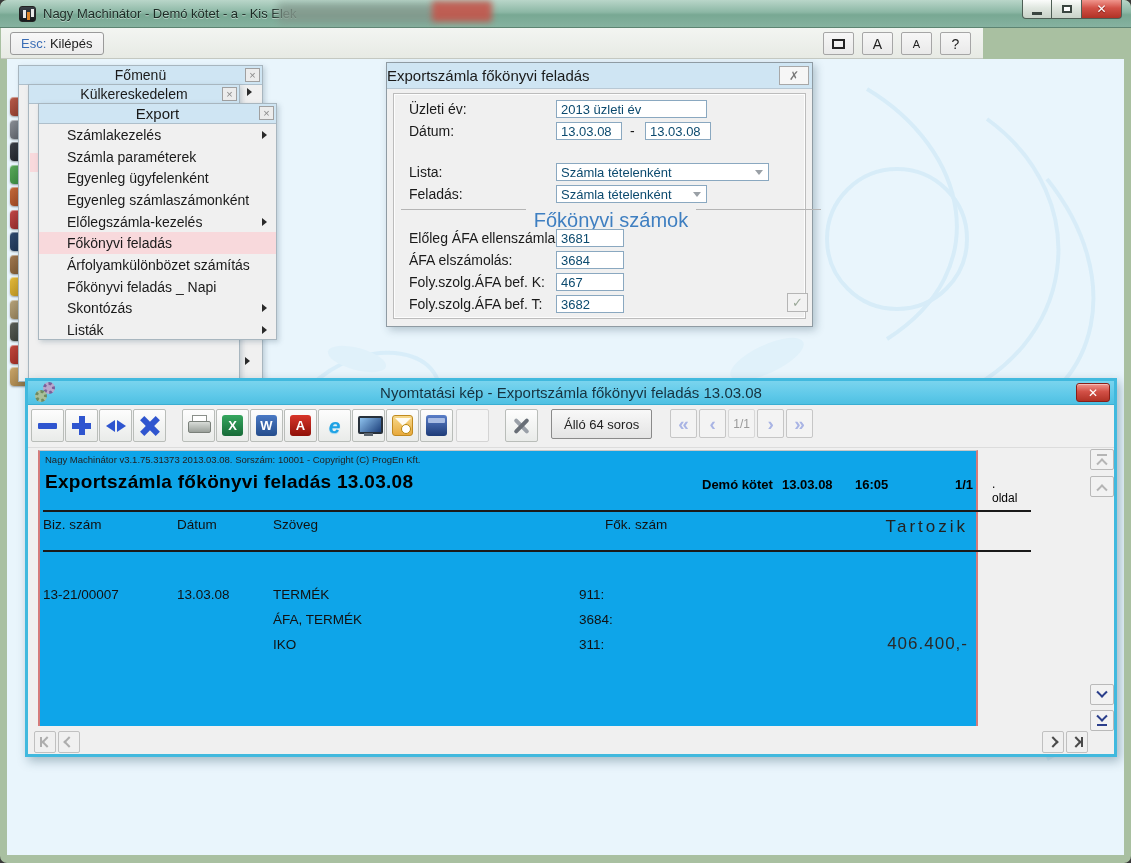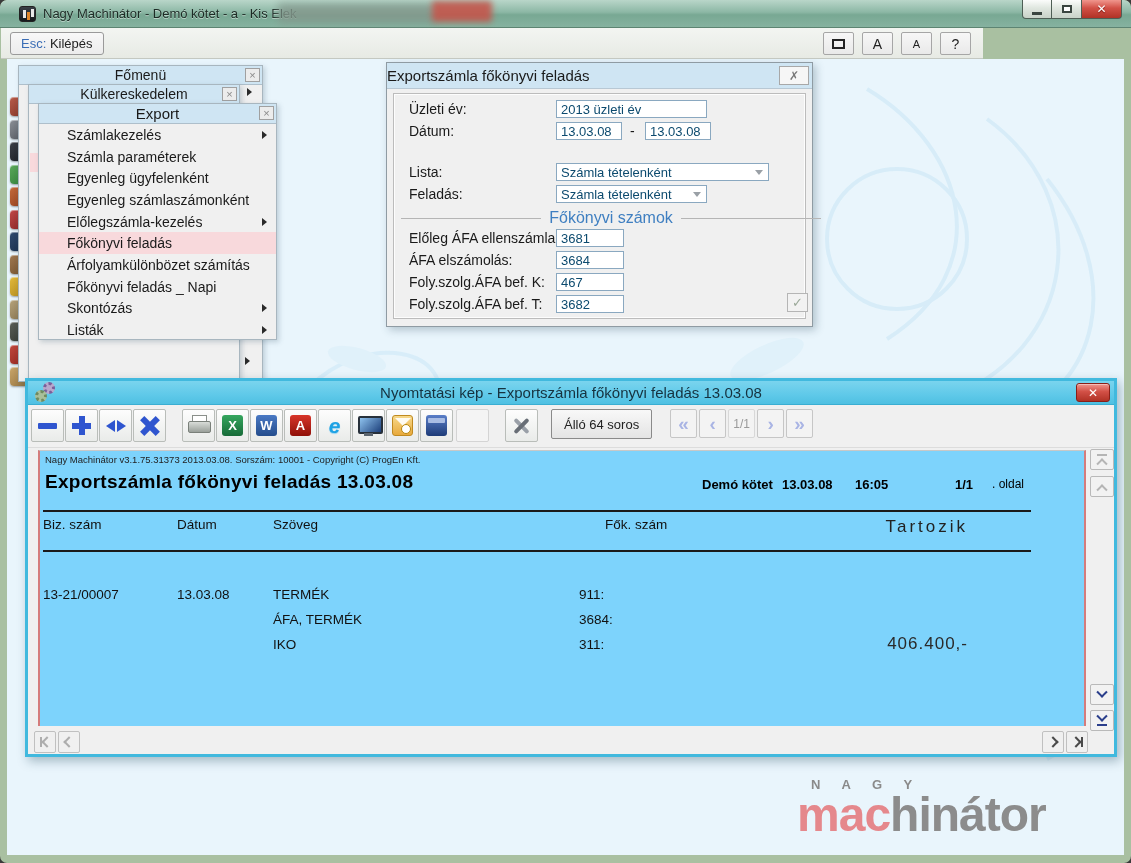--- a/index.html
+++ b/index.html
@@ -71,21 +71,21 @@
   .dlg-head{height:26px;background:var(--panel_header_blue);display:flex;align-items:center;justify-content:flex-start;
     font-size:15px;color:#1a1a1a;border-bottom:1px solid #b8c8d4;position:relative;}
   .dlg-close{position:absolute;right:3px;top:3px;width:30px;height:19px;background:#f6f6f6;border:1px solid #a8a8a8;
     color:#777;font-size:12px;font-weight:bold;display:flex;align-items:center;justify-content:center;cursor:pointer;}
   .group-box{position:absolute;left:6px;top:30px;width:413px;height:226px;border:1px solid #bcbcbc;box-shadow:inset 0 0 0 1px #fdfdfd;}
   .fld-label{position:absolute;font-size:14px;color:#1a1a1a;}
   .inp,.combo{position:absolute;height:18px;background:#fff;border:1px solid #8aa8c0;font-size:13px;color:#0c4a6e;
     display:flex;align-items:center;padding-left:4px;}
   .combo{cursor:pointer;}
   .combo .dd{position:absolute;right:5px;width:0;height:0;border-top:5px solid #9aa0a6;border-left:4px solid transparent;border-right:4px solid transparent;}
-  .sep-row{position:absolute;left:6px;top:146px;width:436px;display:flex;align-items:center;font-size:16px;color:var(--group_title_blue);}
+  .sep-row{position:absolute;left:6px;top:146px;width:436px;display:flex;font-size:20px;color:var(--group_title_blue);}
   .sep-row .ln{flex:1;height:1px;background:#b5b5b5;margin:0 8px;}
   .num-row{position:absolute;left:22px;width:395px;height:18px;}
   .num-row .fld-label{position:static;line-height:18px;}
   .num-row .inp{left:147px;top:0;width:68px;}
   .ok-btn{position:absolute;left:400px;top:230px;width:21px;height:19px;background:#f2f2f2;border:1px solid #b5b5b5;
     color:#9aa898;font-size:13px;display:flex;align-items:center;justify-content:center;cursor:pointer;}
   
   .preview{position:absolute;left:18px;top:319px;width:1092px;height:379px;background:#f0f0f0;
     border:3px solid #41b9de;box-shadow:3px 4px 10px rgba(30,70,90,.35);}
   .pv-title{height:24px;background:linear-gradient(#7ad4ee,var(--preview_titlebar_cyan) 60%,#4fc0e2);
@@ -129,21 +129,21 @@
   .ic-tools .mini{background:none;position:relative;}
   .ic-tools .mini:before{content:"";position:absolute;width:19px;height:4px;background:#9aa0a8;transform:rotate(45deg);border-radius:2px;}
   .ic-tools .mini:after{content:"";position:absolute;width:19px;height:4px;background:#686e76;transform:rotate(-45deg);border-radius:2px;}
   .allo-btn{height:30px;margin:0 0 0 12px;padding:0 12px;font-size:13px;color:#222;border:1px solid #8a8a8a;border-radius:2px;
     background:linear-gradient(#f8f8f8,#e4e4e4);cursor:pointer;flex:0 0 auto;}
   .nav-btn{width:27px;height:29px;margin-right:2px;border:1px solid #c6c6c6;border-radius:2px;background:#f3f3f3;
     display:flex;align-items:center;justify-content:center;font-size:19px;font-weight:bold;color:#a9b4e4;cursor:default;flex:0 0 auto;}
   .nav-btn.page-ind{font-size:12px;font-weight:normal;color:#9a9a9a;border-color:#d8d8d8;}
   .nav-btn:first-of-type{margin-left:18px;}
   
-  .page{position:absolute;left:10px;top:69px;width:1048px;height:276px;background:#7dd3fc;
+  .page{position:absolute;left:10px;top:69px;width:940px;height:276px;background:#0ea5e9;
     border-left:2px solid var(--report_edge_red);border-right:2px solid var(--report_edge_red);border-top:1px solid #c8c8c8;padding-left:27px;}
   .rep-meta{position:absolute;left:5px;top:3px;font-size:9.5px;color:#222;}
   .rep-title{position:absolute;left:5px;top:20px;font-size:19px;font-weight:bold;color:#000;letter-spacing:.3px;}
   .rep-hmeta{position:absolute;top:26px;font-size:13px;font-weight:bold;color:#000;}
   .hr{position:absolute;left:3px;width:988px;border-top:2px solid #1a1a1a;}
   .rep-grid{position:absolute;left:3px;width:977px;display:grid;grid-template-columns:95px 57px 267px 141px 209px 208px;gap:39px;}
   .rep-head{top:66px;}
   .rep-head .h-s{font-size:13.5px;color:#111;}
   .rep-head .h-s.c4{padding-left:26px;}
   .rep-head .h-b{font-size:17px;letter-spacing:3px;color:#222;text-align:right;}
@@ -507,19 +507,15 @@
         </div>
       <div class="hs-btn hs-dark" style="left:1014px;top:350px;">
           <span class="ch right"></span>
         </div>
       <div class="hs-btn hs-dark" style="left:1038px;top:350px;">
           <span class="ch right"></span>
           <span class="vbar"></span>
         </div>
     </div>
 
-    <div class="logo">
-      <span class="logo-top">N A G Y</span>
-      <span class="logo-main"><span class="logo-accent">mac</span><span class="logo-rest">hinátor</span></span>
-    </div>
 
   </div>
 </div>
 
 </body></html>

